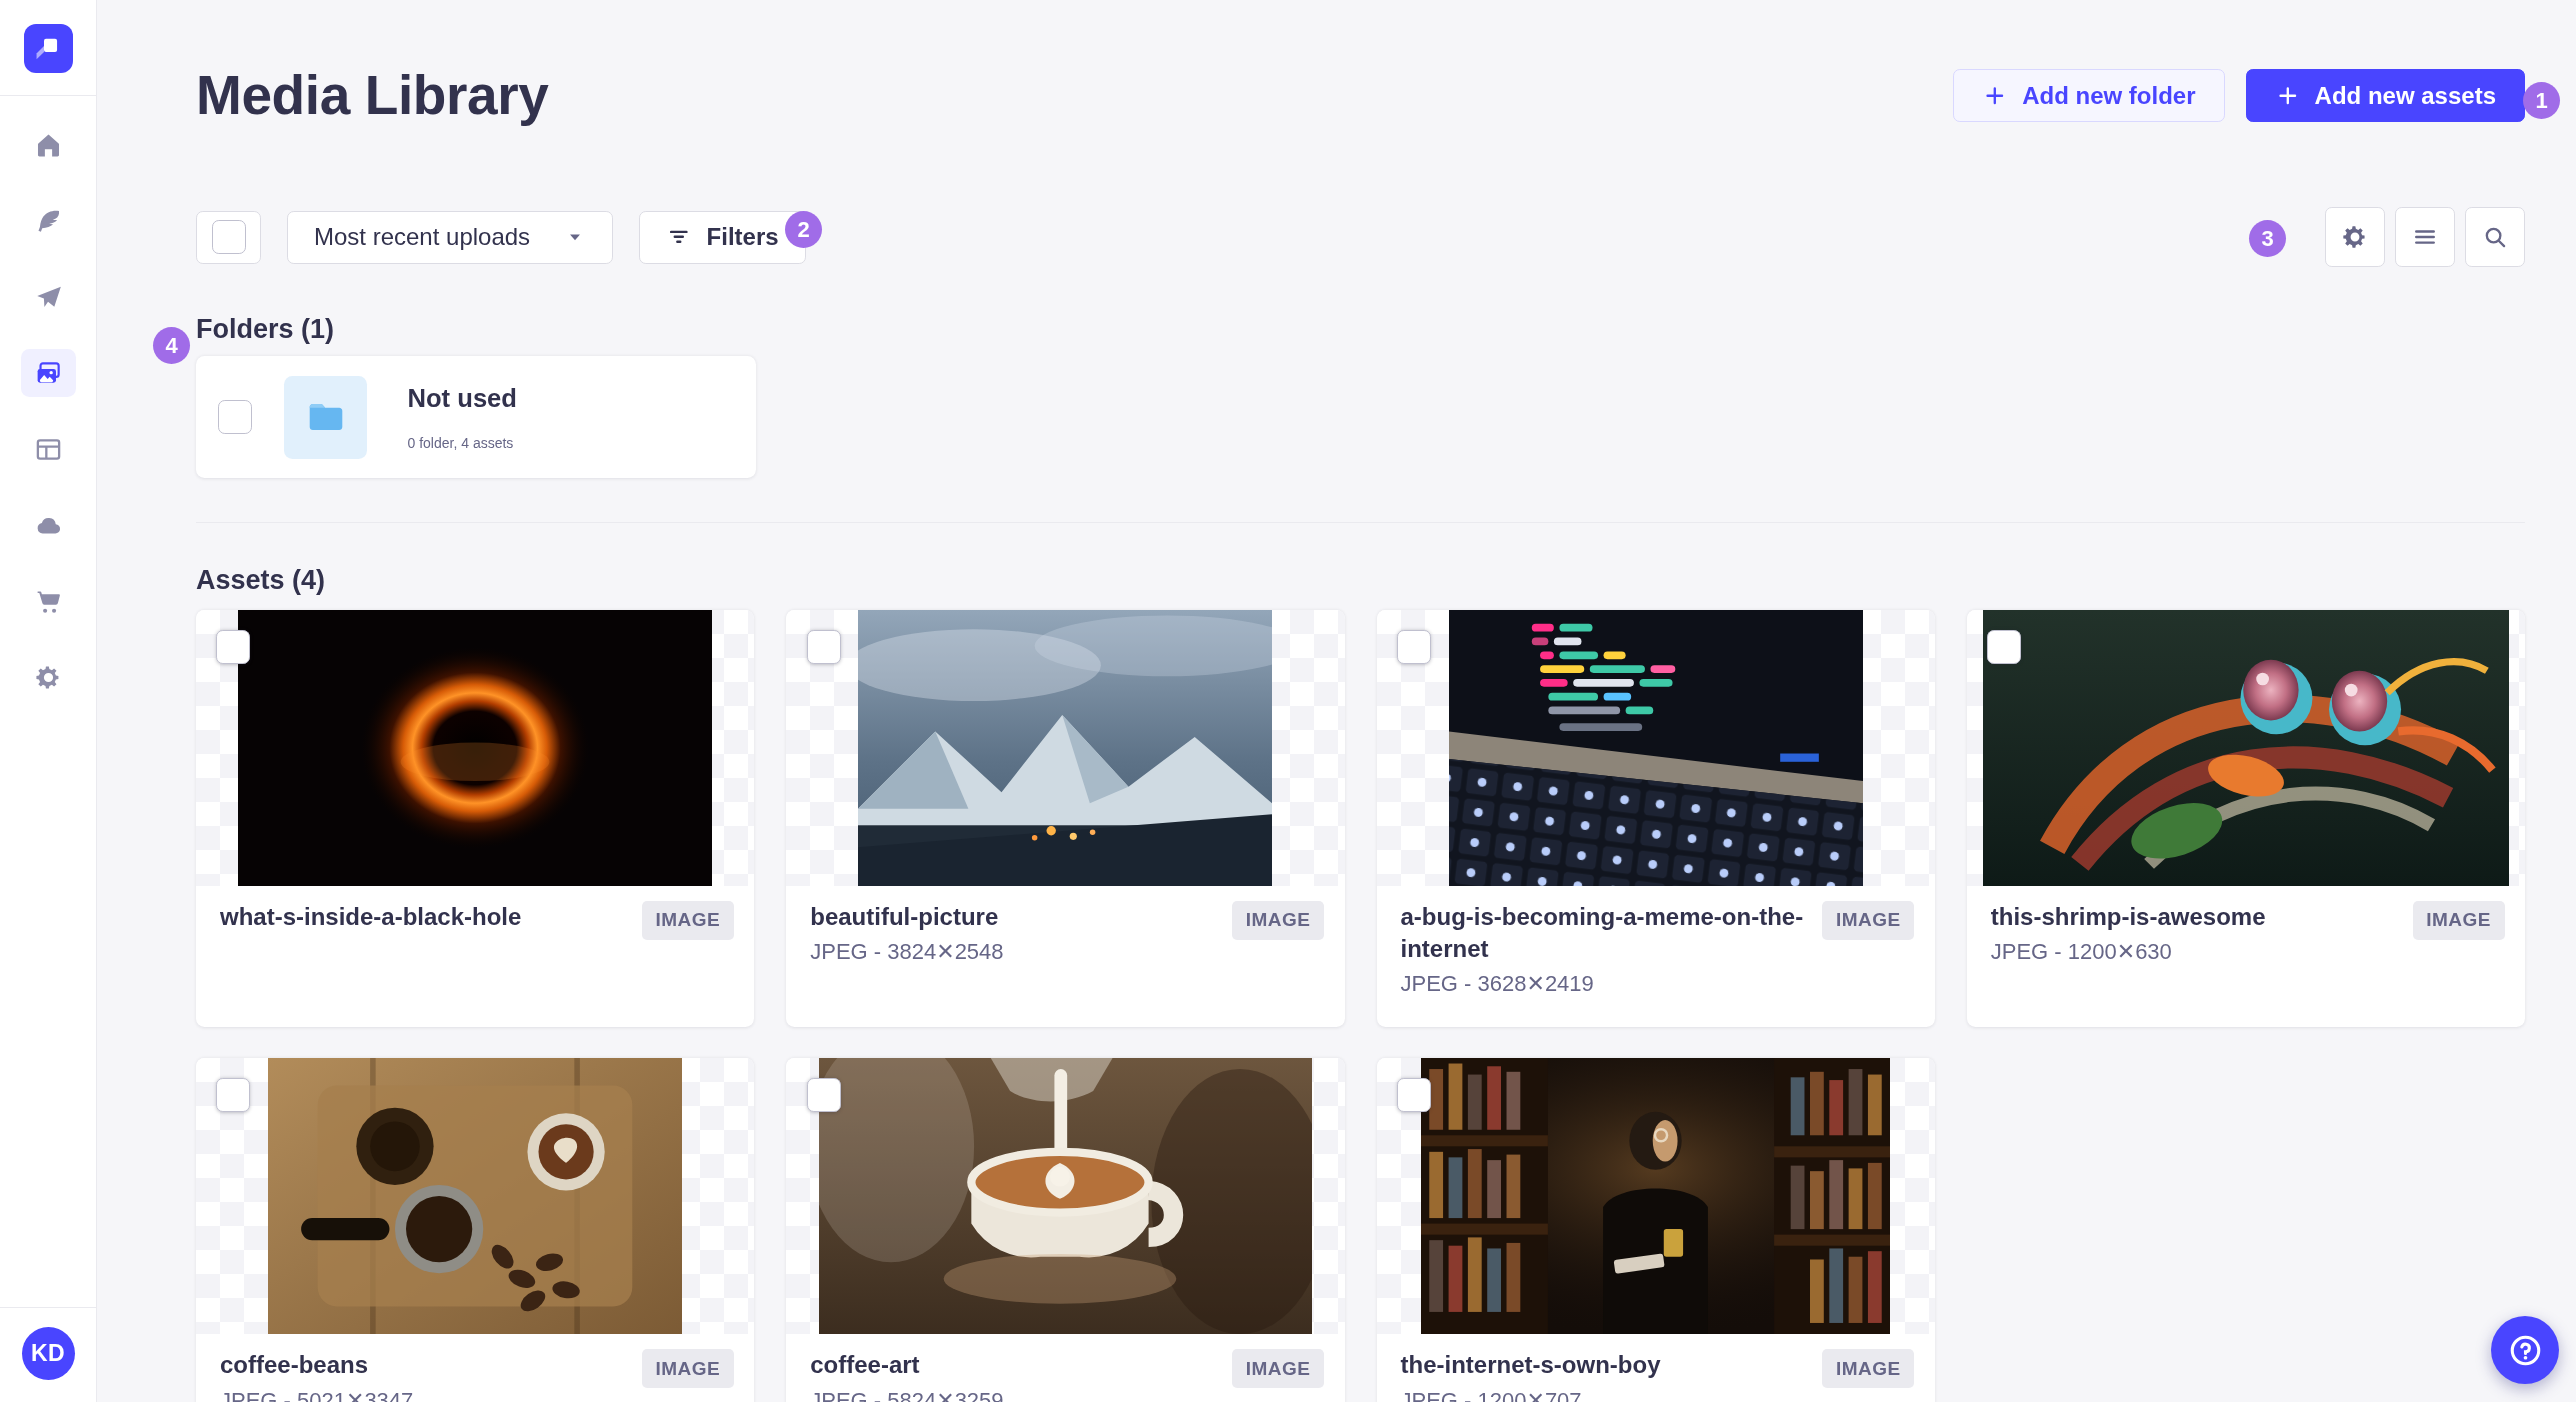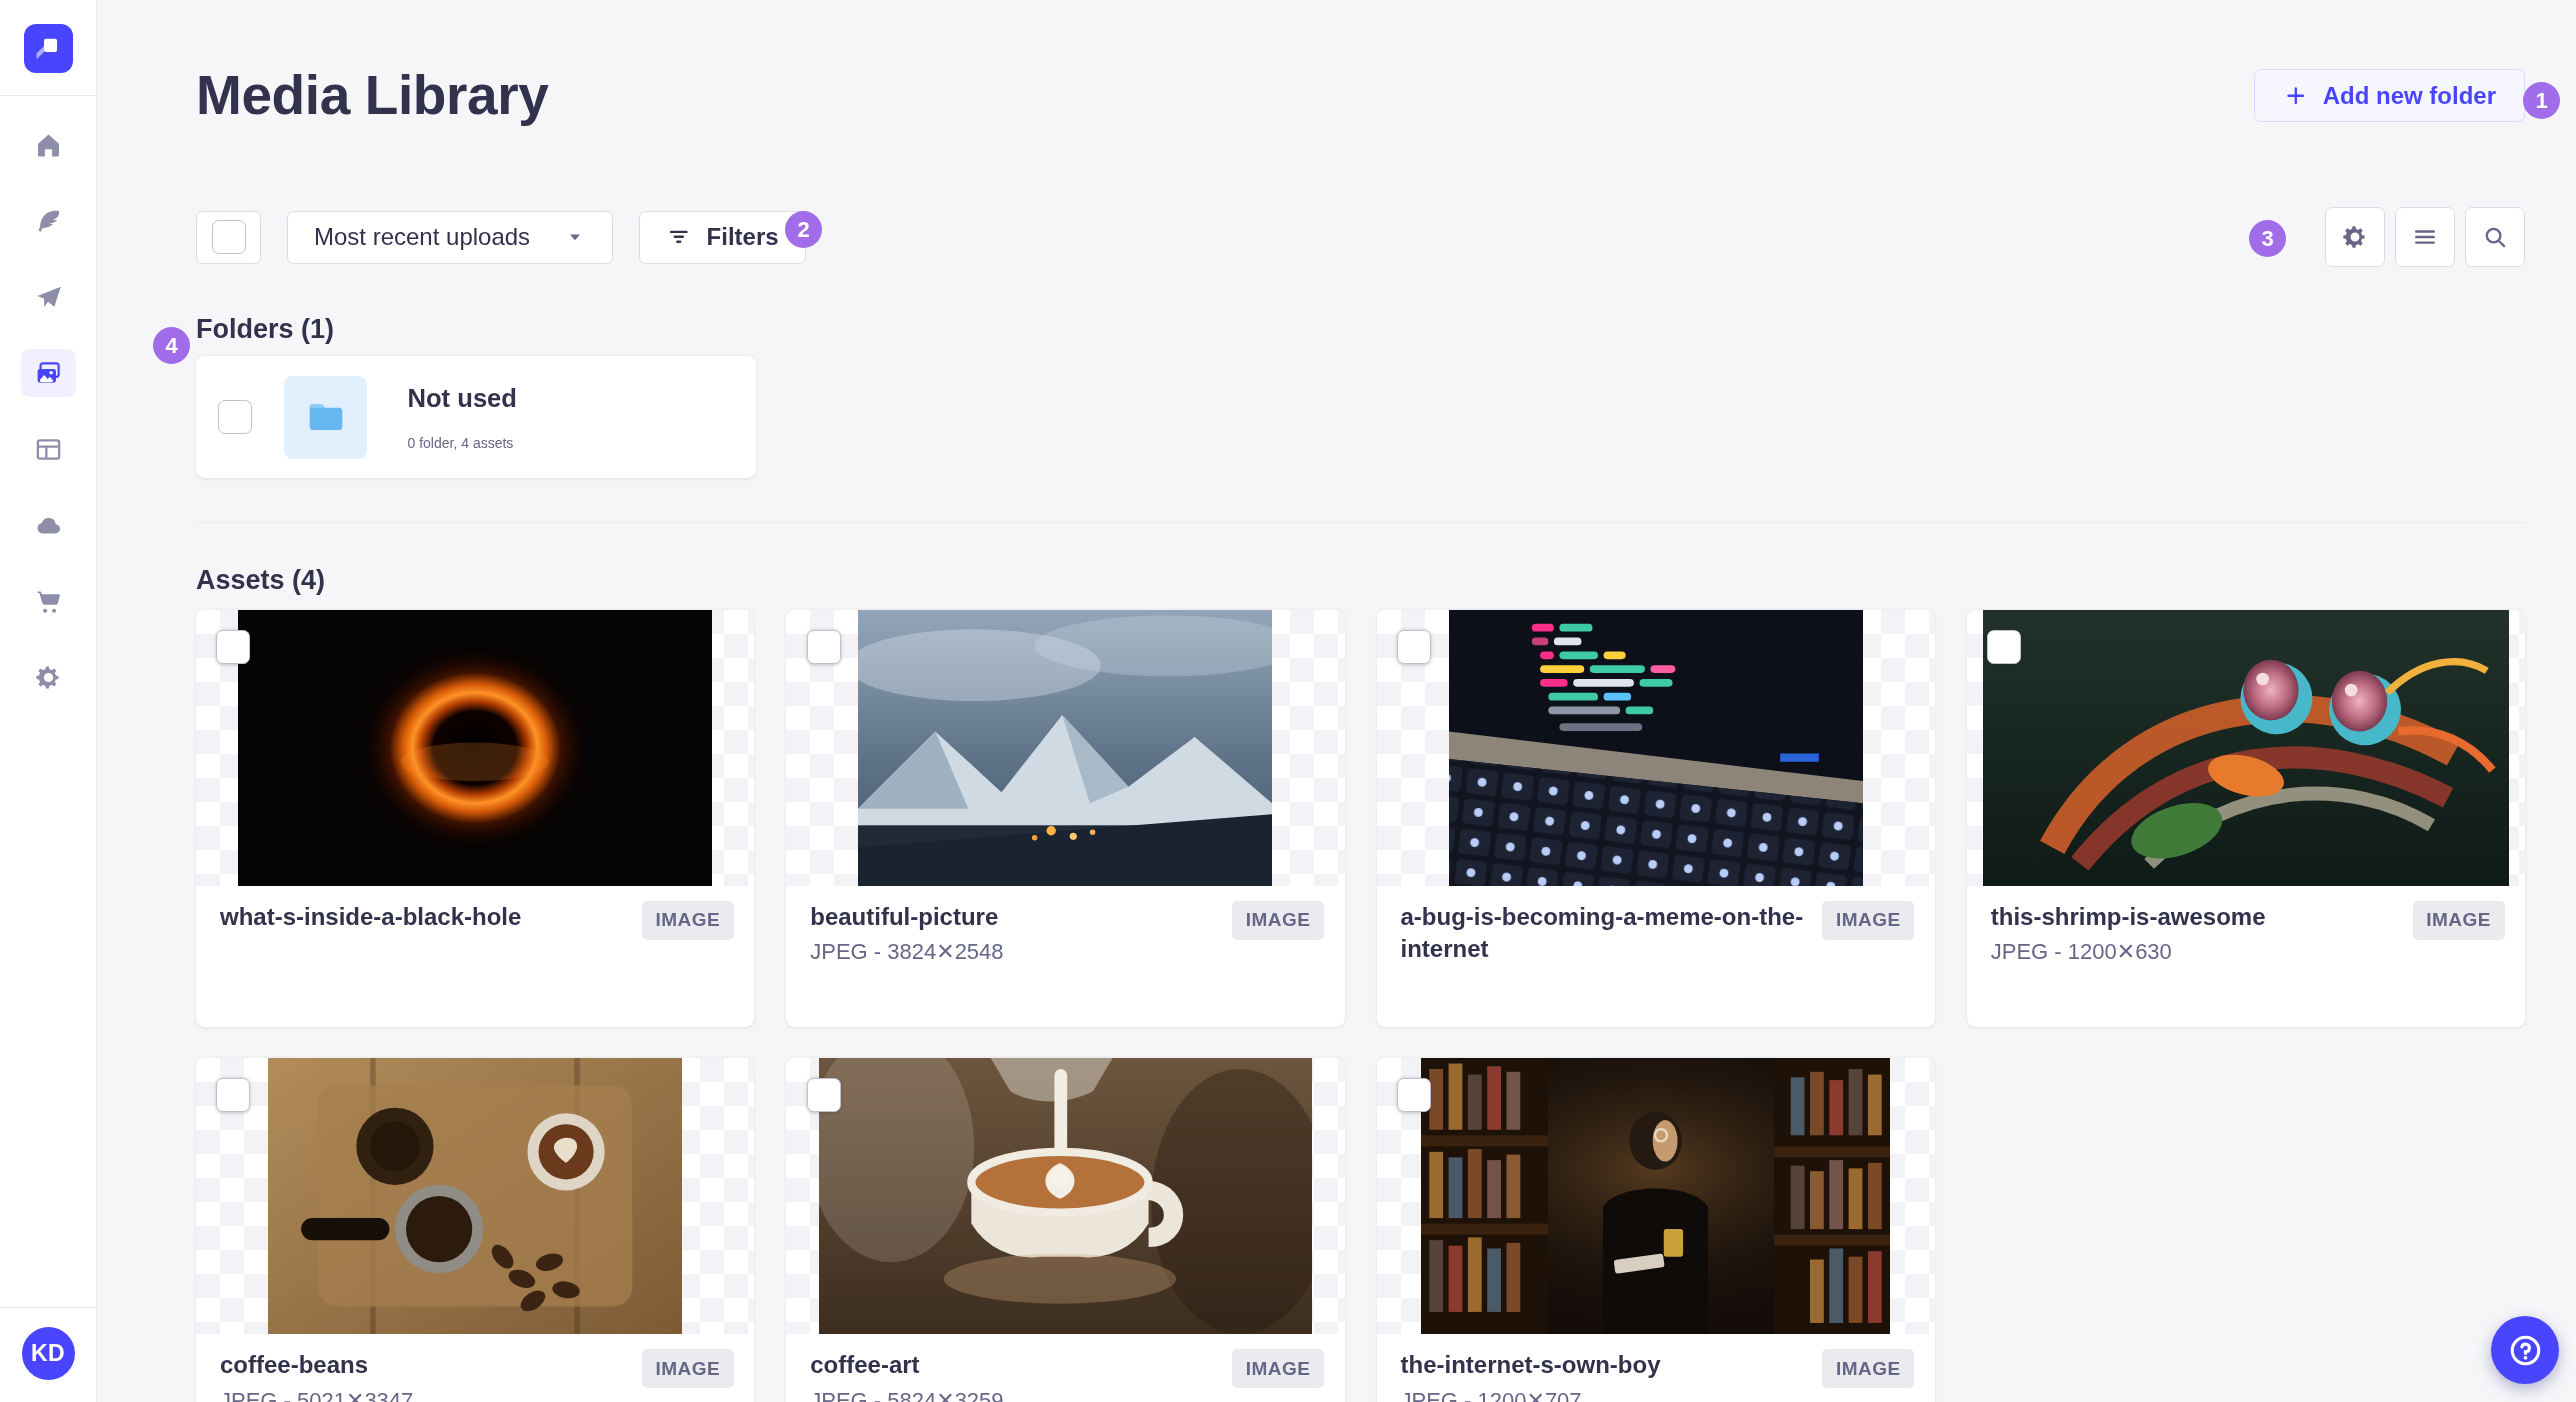--- a/index.html
+++ b/index.html
@@ -203,20 +203,28 @@
   <header class="page-header">
     <h1>Media Library</h1>
     <div class="header-actions">
       <button class="btn ghost">
         <span>
             <svg viewBox="0 0 24 24" fill="none" stroke="currentColor" stroke-width="2.2" stroke-linecap="round">
               <path d="M12 5.2v13.6M5.2 12h13.6"></path>
             </svg>
           </span>
         <span>Add new folder</span>
+      </button>
+      <button class="btn solid">
+        <span>
+            <svg viewBox="0 0 24 24" fill="none" stroke="currentColor" stroke-width="2.2" stroke-linecap="round">
+              <path d="M12 5.2v13.6M5.2 12h13.6"></path>
+            </svg>
+          </span>
+        <span>Add new assets</span>
       </button>
     </div>
   </header>
 
   <div class="toolbar">
     <label class="cb-wrap">
       <span class="cb"></span>
     </label>
     <button class="sort">
       <span>Most recent uploads</span>
@@ -369,20 +377,21 @@
                 <rect x="1" y="1" width="11" height="9" rx="1.5" fill="#1d2333"></rect>
                 <circle cx="6.5" cy="5.5" r="1.6" fill="#b9cdfa"></circle>
               </pattern>
             </defs>
             <polygon points="0,54 150,70 150,100 0,100" fill="url(#g-key)"></polygon>
           </svg>
           <span class="cb card-cb"></span>
         </div>
         <div class="cfoot">
           <div class="cname">a-bug-is-becoming-a-meme-on-the-internet</div>
+          <div class="cmeta">JPEG - 3628✕2419</div>
           <span class="tag">IMAGE</span>
         </div>
       </article>
       <article class="card">
         <div class="thumb">
           <svg class="art" viewBox="0 0 190 100" preserveAspectRatio="none" style="width: 526px;">
             <defs>
               <linearGradient id="g-sh" x1="0" y1="0" x2="0" y2="1">
                 <stop offset="0" stop-color="#22322a"></stop>
                 <stop offset="1" stop-color="#0e1a17"></stop>

